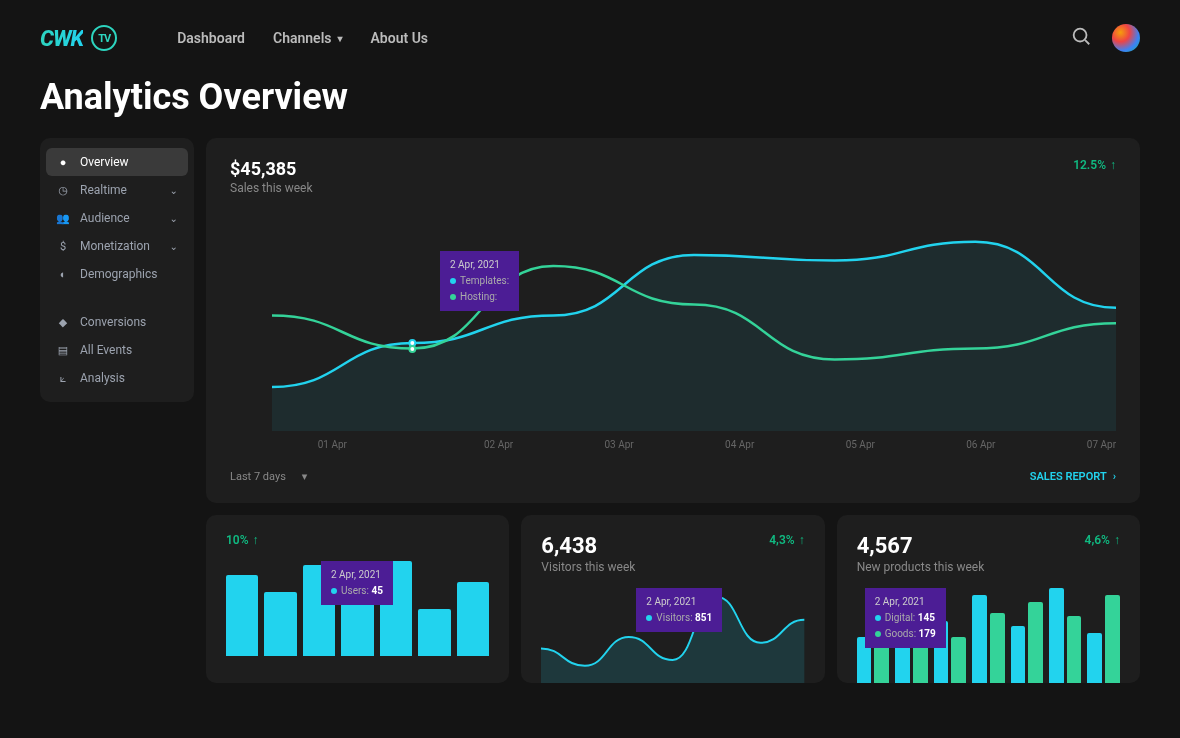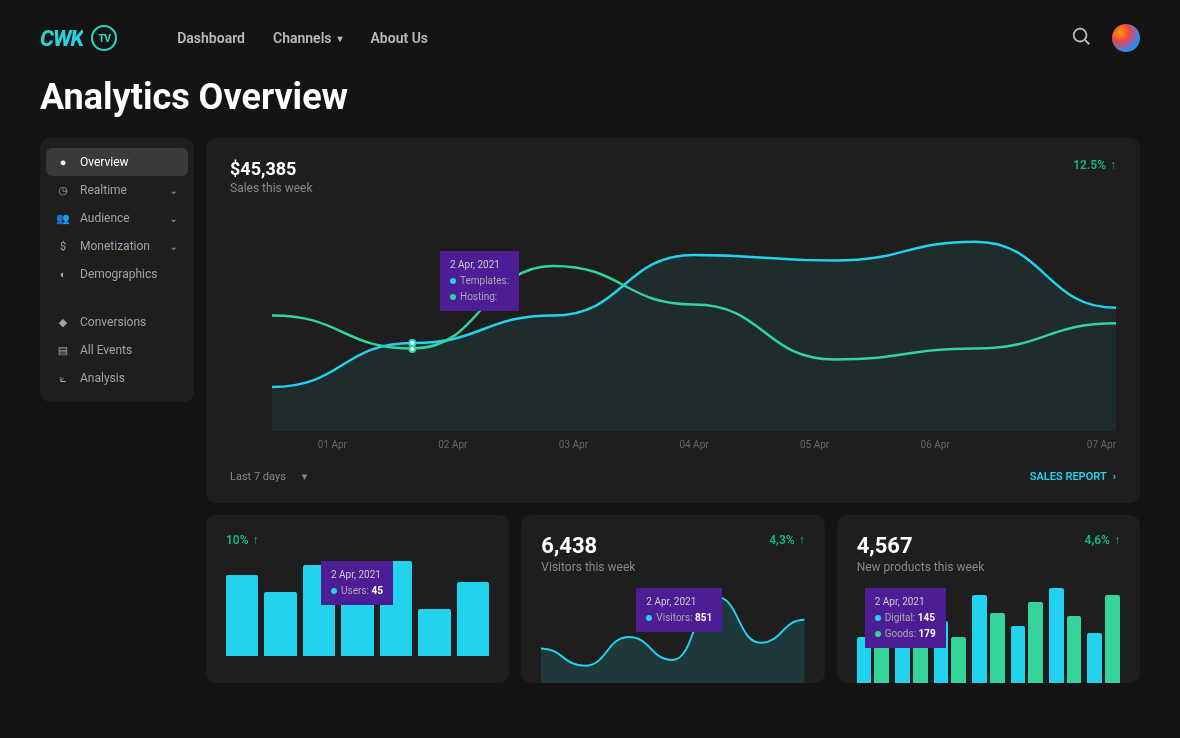--- a/index.html
+++ b/index.html
@@ -97,21 +97,21 @@
 }
 .card-head { display: flex; justify-content: space-between; align-items: flex-start; }
 .card-value { font-size: 18px; font-weight: 700; }
 .card-sub { font-size: 12px; color: #888; margin-top: 2px; }
 .card-trend { color: #10b981; font-size: 12px; font-weight: 600; display: flex; align-items: center; gap: 4px; }
 .chart-main { position: relative; margin-top: 16px; }
 .yaxis { position: absolute; left: 0; top: 0; display: flex; flex-direction: column; justify-content: space-between; height: 220px; font-size: 10px; color: #666; }
 .plot { margin-left: 42px; position: relative; height: 220px; }
 .plot svg { width: 100%; height: 100%; }
 .xaxis { display: flex; justify-content: space-between; margin-left: 42px; margin-top: 8px; font-size: 10px; color: #666; }
-.xaxis span { flex: 1; text-align: center; }
+.xaxis span { flex: 1; text-align: right; }
 .xaxis span:first-child { text-align: center; }
 .xaxis span:last-child { text-align: right; }
 .tooltip {
   position: absolute;
   background: #4c1d95;
   border-radius: 0;
   padding: 6px 10px;
   font-size: 10px;
   color: #aaa;
   line-height: 1.6;

